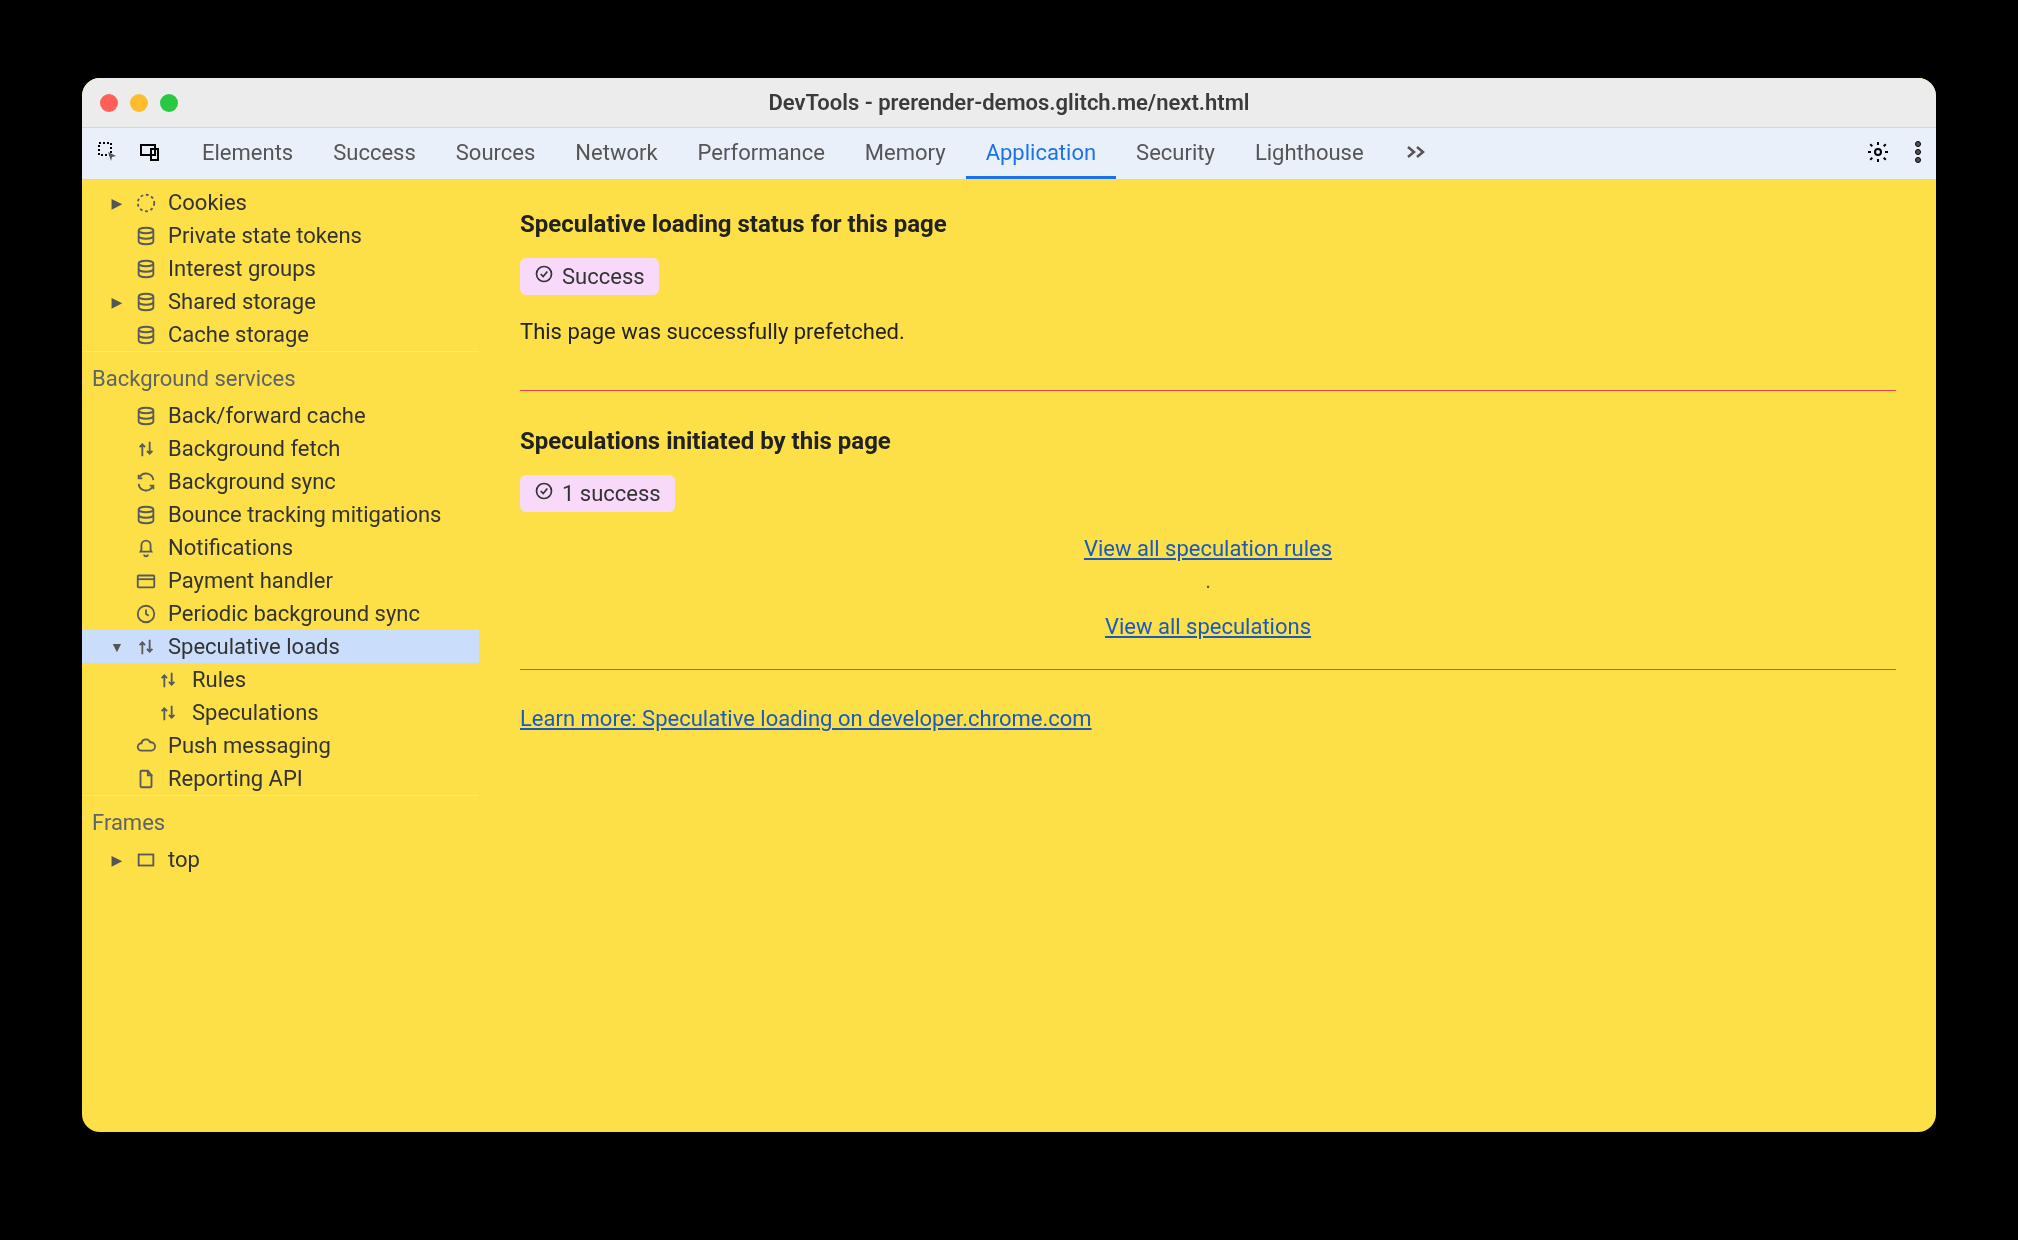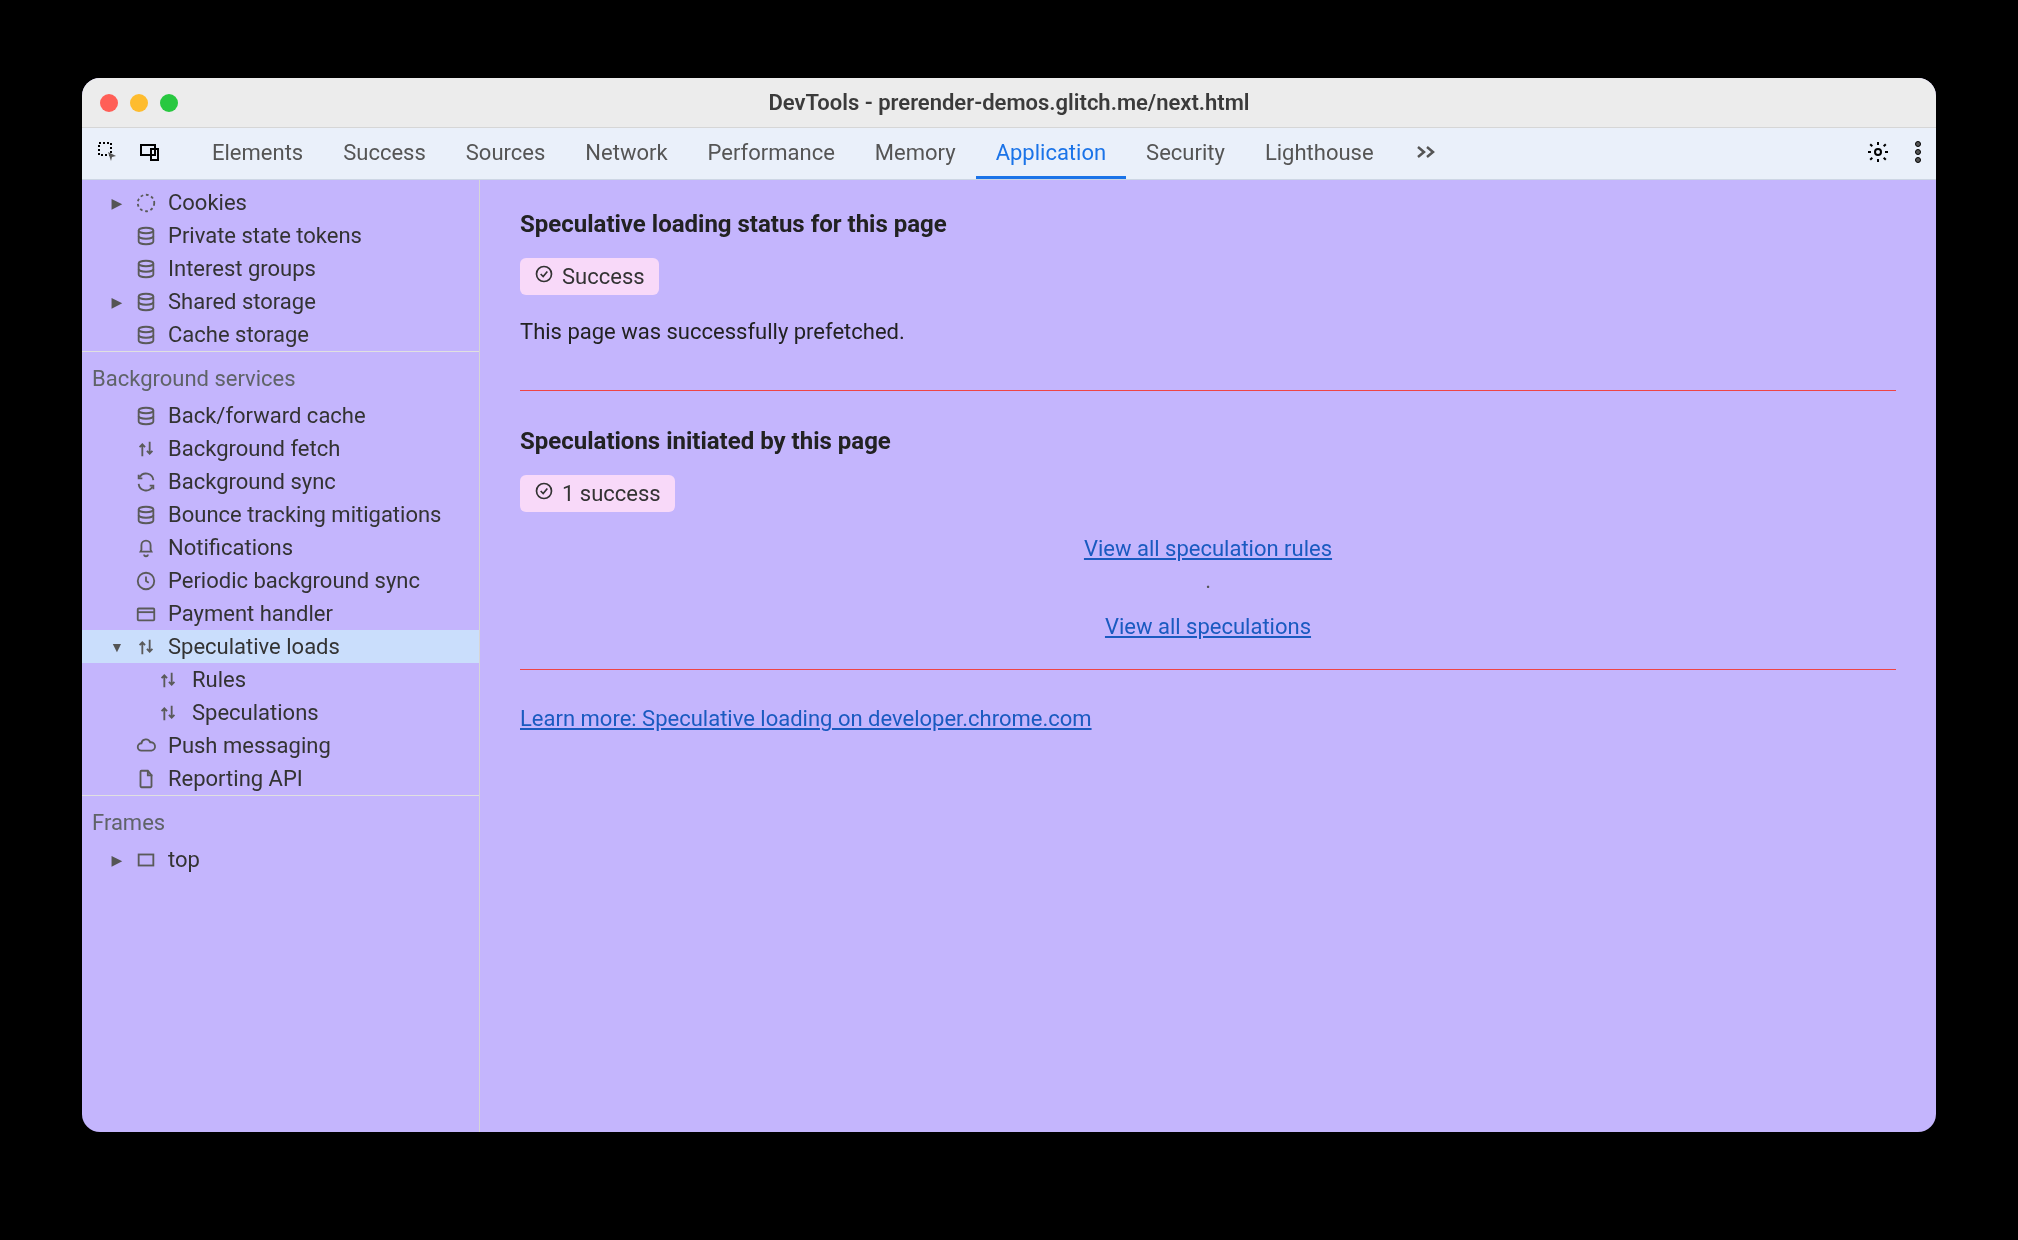--- a/index.html
+++ b/index.html
@@ -9,21 +9,21 @@
   width: 2018px;
   height: 1240px;
   display: flex;
   align-items: flex-start;
   justify-content: center;
   padding-top: 78px;
 }
 .window {
   width: 1854px;
   height: 1054px;
-  background: #c4b5fd;
+  background: #fde047;
   border-radius: 18px;
   overflow: hidden;
   box-shadow: 0 30px 60px rgba(0,0,0,0.5);
   display: flex;
   flex-direction: column;
 }
 .titlebar {
   height: 50px;
   background: #ececec;
   display: flex;
@@ -42,21 +42,20 @@
   font-size: 22px; font-weight: 600; color: #3b3b3b;
   pointer-events: none;
 }
 .toolbar {
   height: 52px;
   background: #eaf0fa;
   border-bottom: 1px solid #cdd6e4;
   display: flex;
   align-items: center;
   padding: 0 14px;
-  gap: 10px;
 }
 .toolbar-icons-left { display: flex; gap: 18px; align-items: center; margin-right: 20px; }
 .tabs { display: flex; gap: 0; flex: 1; align-items: stretch; height: 100%; }
 .tab {
   padding: 0 20px;
   font-size: 22px;
   color: #555;
   display: flex;
   align-items: center;
   cursor: pointer;
@@ -282,35 +281,35 @@
             <svg width="22" height="22" viewBox="0 0 24 24" fill="none" stroke-width="2">
               <path d="M18 16H6l1-2V9a5 5 0 0 1 10 0v5zM10 19a2 2 0 0 0 4 0"></path>
             </svg>
           </span>
         <span>Notifications</span>
       </div>
       <div class="tree-item depth1">
         <span class="disclosure"></span>
         <span class="icon">
             <svg width="22" height="22" viewBox="0 0 24 24" fill="none" stroke-width="2">
+              <rect x="3" y="6" width="18" height="13" rx="1"></rect>
+              <path d="M3 10h18"></path>
+            </svg>
+          </span>
+        <span>Payment handler</span>
+      </div>
+      <div class="tree-item depth1">
+        <span class="disclosure"></span>
+        <span class="icon">
+            <svg width="22" height="22" viewBox="0 0 24 24" fill="none" stroke-width="2">
               <circle cx="12" cy="12" r="9"></circle>
               <path d="M12 7v5l3 2"></path>
             </svg>
           </span>
         <span>Periodic background sync</span>
-      </div>
-      <div class="tree-item depth1">
-        <span class="disclosure"></span>
-        <span class="icon">
-            <svg width="22" height="22" viewBox="0 0 24 24" fill="none" stroke-width="2">
-              <rect x="3" y="6" width="18" height="13" rx="1"></rect>
-              <path d="M3 10h18"></path>
-            </svg>
-          </span>
-        <span>Payment handler</span>
       </div>
       <div class="tree-item depth1 selected">
         <span class="disclosure">▼</span>
         <span class="icon">
             <svg width="22" height="22" viewBox="0 0 24 24" fill="none" stroke-width="2">
               <path d="M8 20V7M5 10l3-3 3 3M16 4v13M13 14l3 3 3-3"></path>
             </svg>
           </span>
         <span>Speculative loads</span>
       </div>

